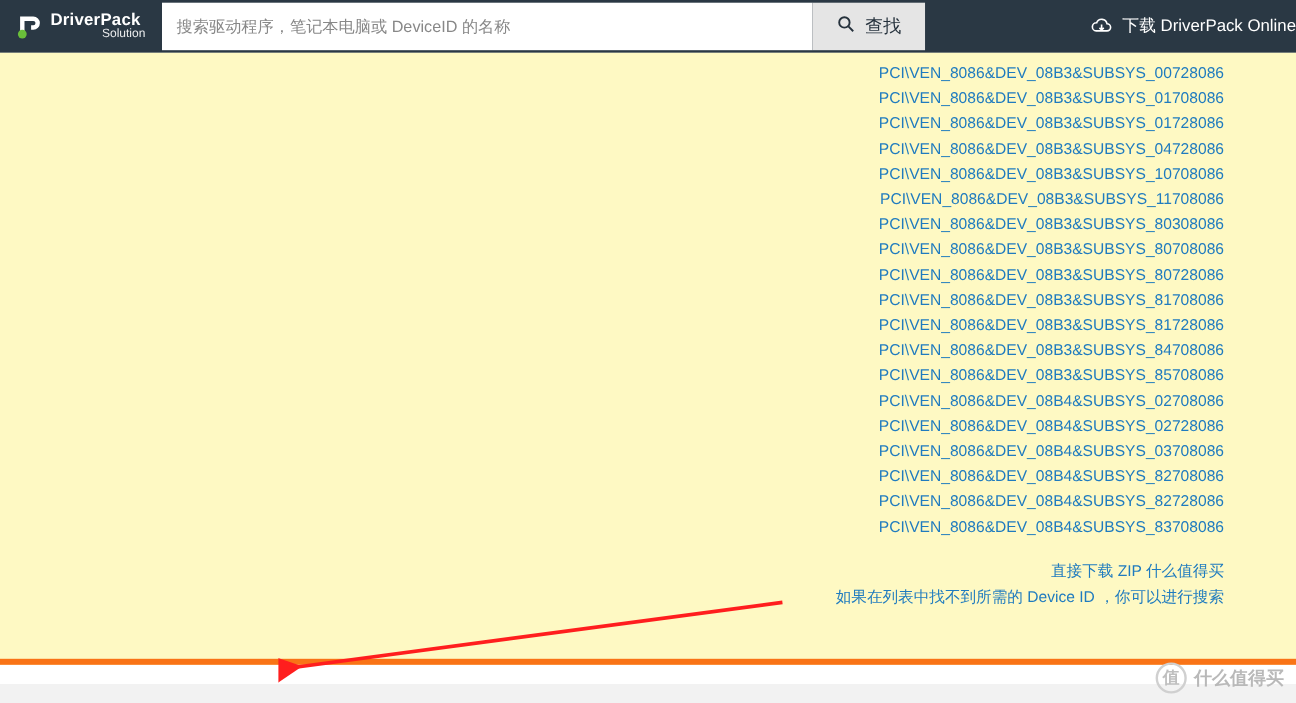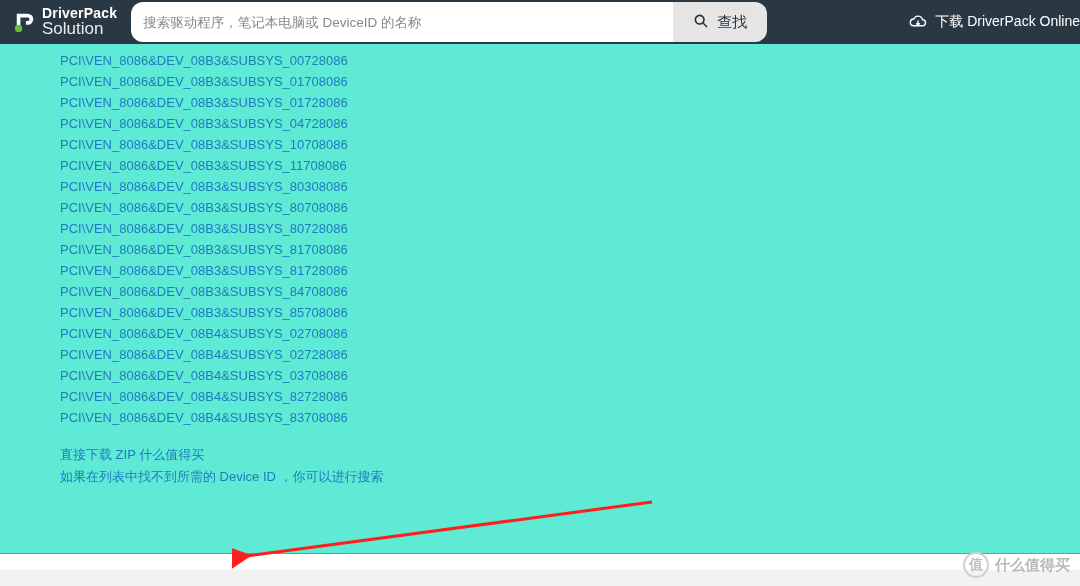--- a/index.html
+++ b/index.html
@@ -25,27 +25,27 @@
     align-items: center;
     gap: 6px;
     white-space: nowrap;
   }
   .logo-icon {
     width: 22px; height: 22px;
     position: relative;
   }
   .logo-text { color: #fff; line-height: 1.05; font-size: 14px; }
   .logo-text .l1 { font-weight: 600; letter-spacing: .2px; }
-  .logo-text .l2 { font-weight: 300; font-size: 17px; opacity: .9; }
+  .logo-text .l2 { font-weight: 300; font-size: 10px; opacity: .9; margin-left: 43px; }
   .search-wrap {
     display: flex;
     flex: 0 0 auto;
     width: 636px;
     height: 40px;
-    border-radius: 12px;
+    border-radius: 0;
     overflow: hidden;
   }
   .search-input {
     flex: 1;
     border: none;
     padding: 0 12px;
     font-size: 13.5px;
     color: #333;
     outline: none;
     background: #fff;
@@ -72,24 +72,25 @@
     align-items: center;
     gap: 8px;
     color: #fff;
     font-size: 14px;
     padding: 0 0 16px 12px;
     cursor: pointer;
   }
   .dl-online .cloud { width: 18px; height: 14px; }
   .content {
     padding: 0 60px 24px 60px;
-    background: #5eead4;
+    background: #fef9c3;
     height: 510px;
     position: relative;
-    border-bottom: 1px solid #f97316;
+    border-bottom: 5px solid #f97316;
+    text-align: right;
   }
   .device-list { padding-top: 6px; }
   .device-list a {
     display: block;
     color: #1f7bbf;
     font-size: 13px;
     line-height: 21px;
     text-decoration: none;
     font-family: "Segoe UI", Arial, sans-serif;
   }
@@ -186,20 +187,21 @@
       <a href="#">PCI\VEN_8086&amp;DEV_08B3&amp;SUBSYS_80308086</a>
       <a href="#">PCI\VEN_8086&amp;DEV_08B3&amp;SUBSYS_80708086</a>
       <a href="#">PCI\VEN_8086&amp;DEV_08B3&amp;SUBSYS_80728086</a>
       <a href="#">PCI\VEN_8086&amp;DEV_08B3&amp;SUBSYS_81708086</a>
       <a href="#">PCI\VEN_8086&amp;DEV_08B3&amp;SUBSYS_81728086</a>
       <a href="#">PCI\VEN_8086&amp;DEV_08B3&amp;SUBSYS_84708086</a>
       <a href="#">PCI\VEN_8086&amp;DEV_08B3&amp;SUBSYS_85708086</a>
       <a href="#">PCI\VEN_8086&amp;DEV_08B4&amp;SUBSYS_02708086</a>
       <a href="#">PCI\VEN_8086&amp;DEV_08B4&amp;SUBSYS_02728086</a>
       <a href="#">PCI\VEN_8086&amp;DEV_08B4&amp;SUBSYS_03708086</a>
+      <a href="#">PCI\VEN_8086&amp;DEV_08B4&amp;SUBSYS_82708086</a>
       <a href="#">PCI\VEN_8086&amp;DEV_08B4&amp;SUBSYS_82728086</a>
       <a href="#">PCI\VEN_8086&amp;DEV_08B4&amp;SUBSYS_83708086</a>
     </div>
 
   <div class="bottom-links">
     <a href="#">直接下载 ZIP 什么值得买</a>
     <a href="#">如果在列表中找不到所需的 Device ID ，你可以进行搜索</a>
   </div>
 
   <svg class="arrow-svg" width="430" height="80">

